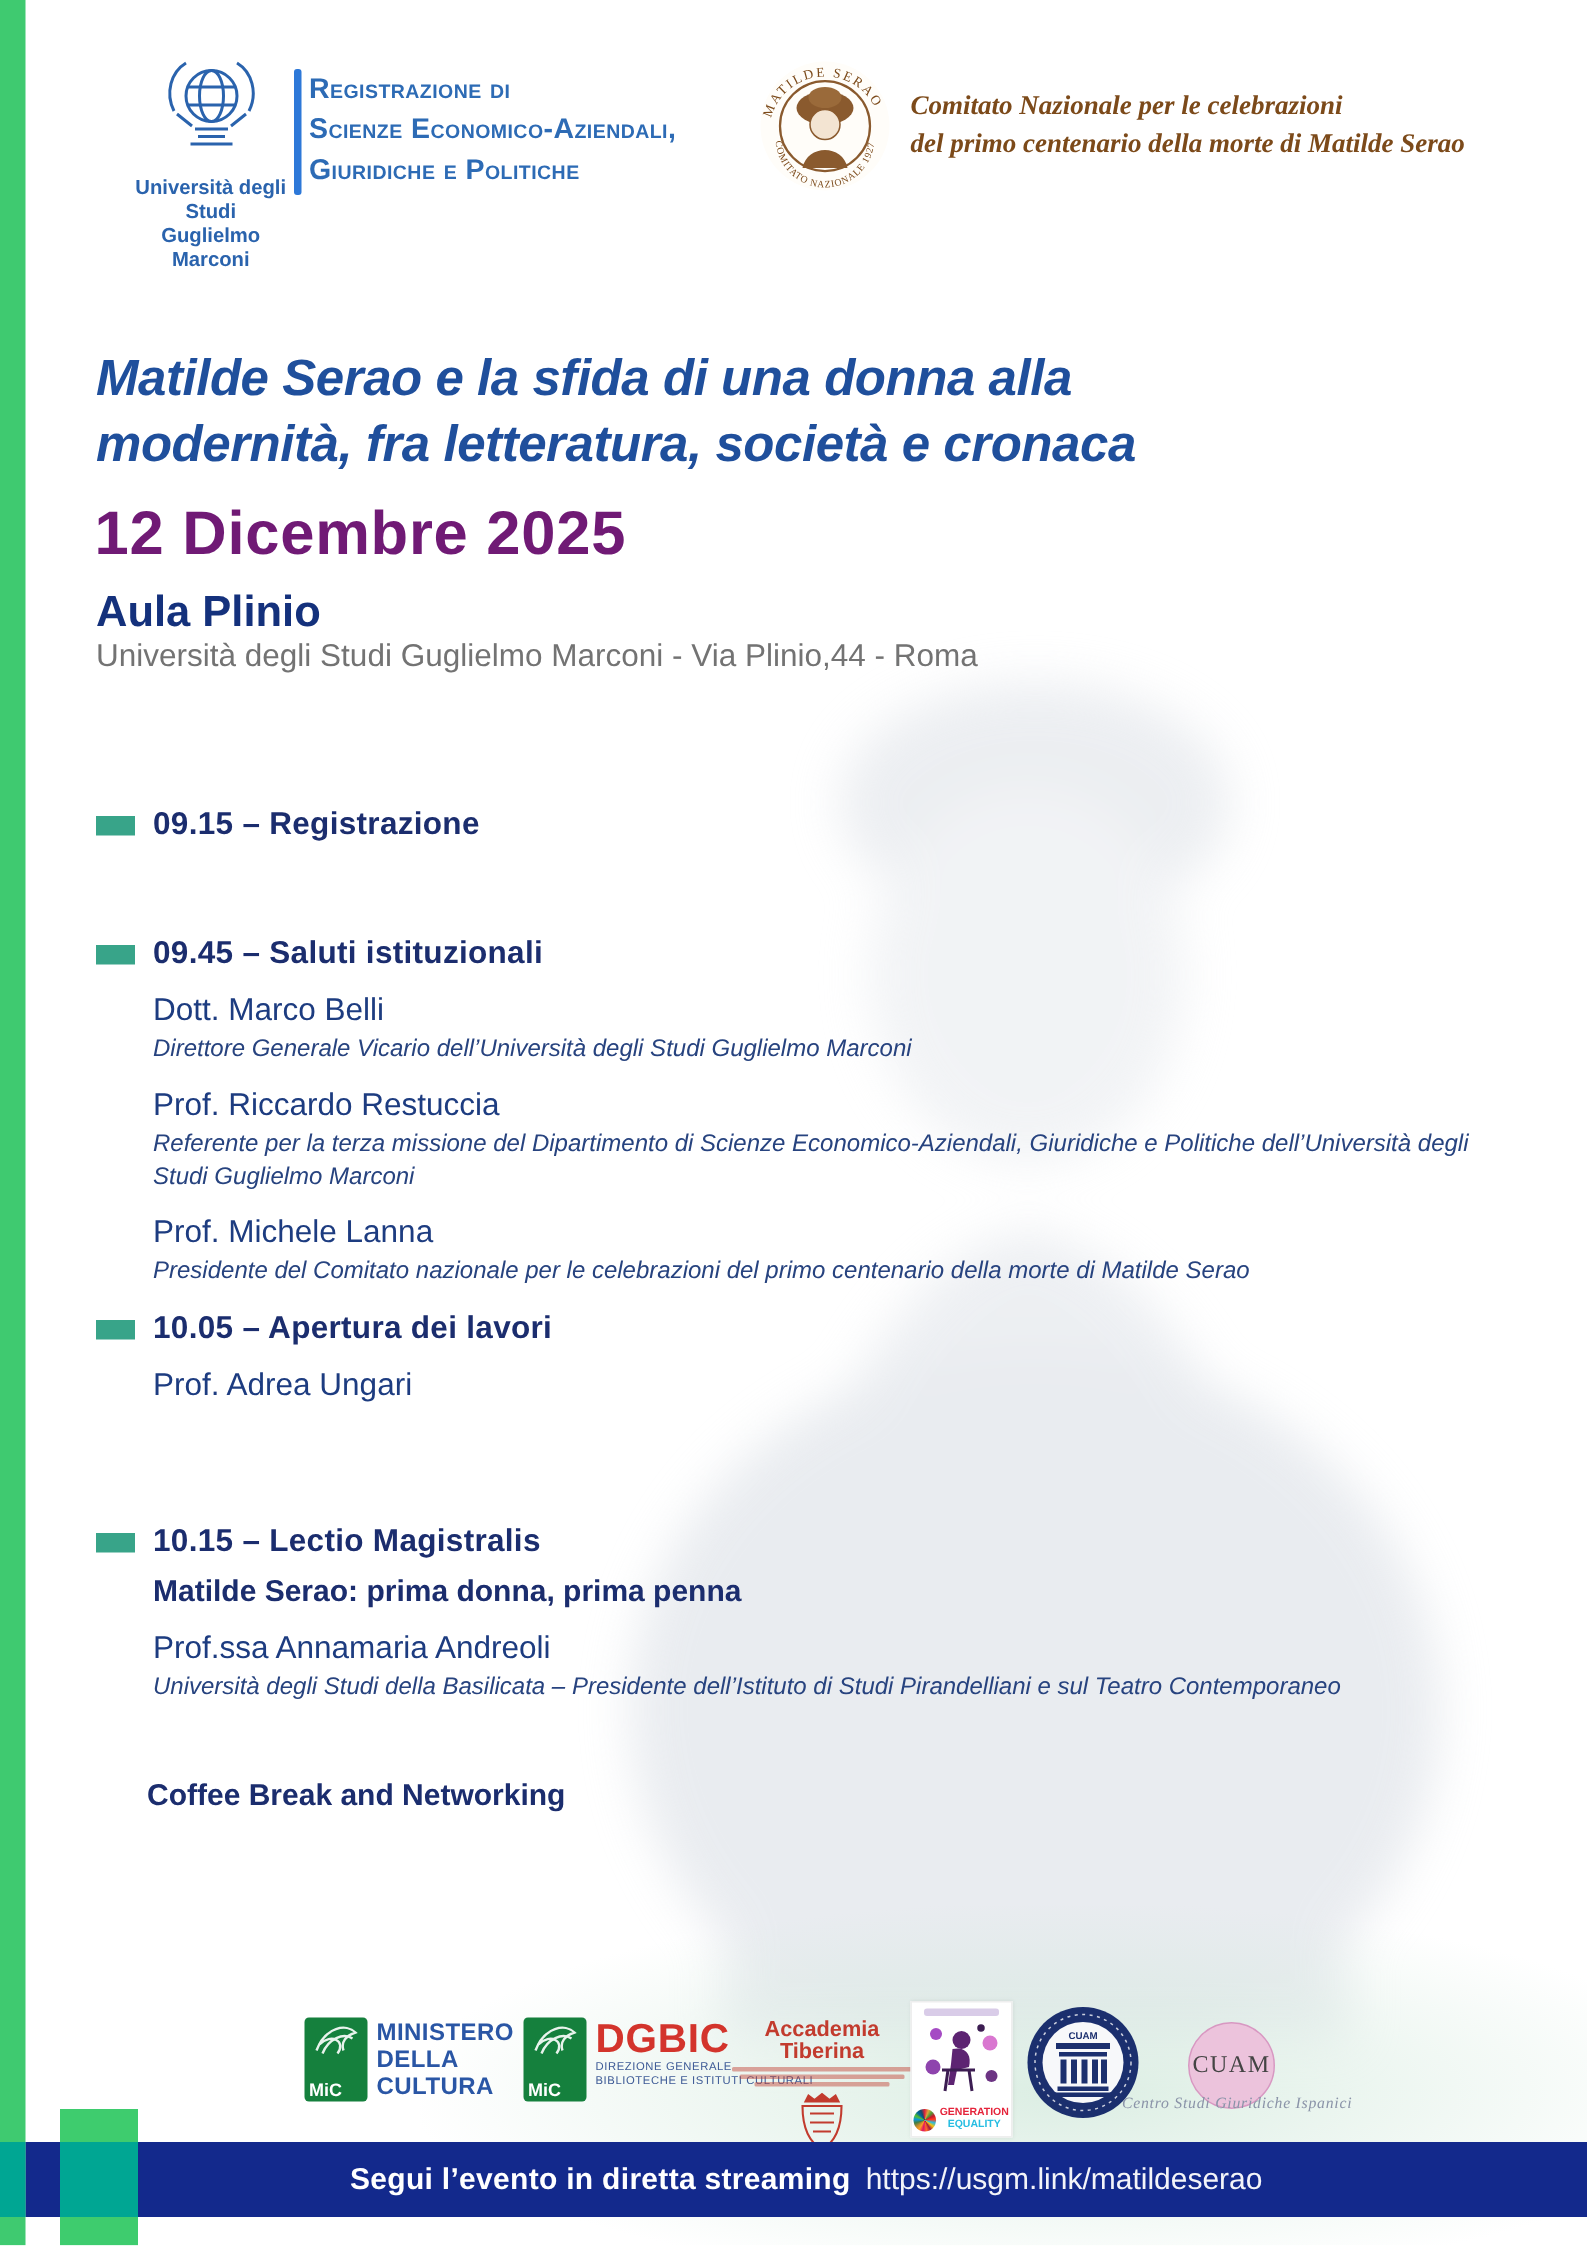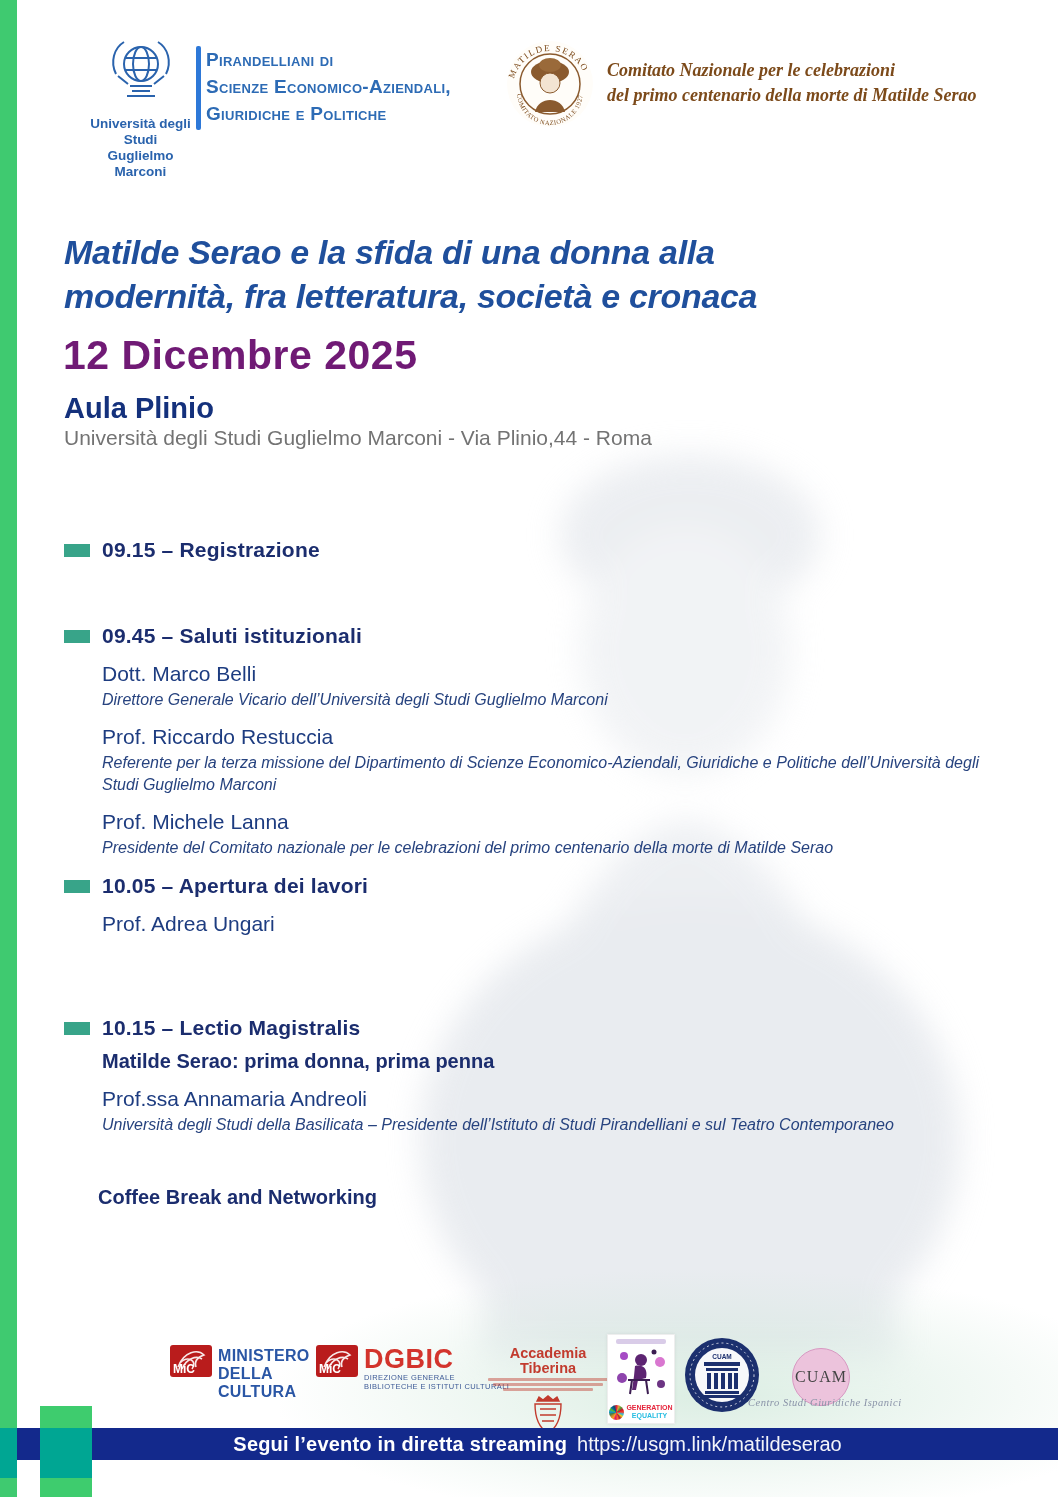--- a/index.html
+++ b/index.html
@@ -3,21 +3,21 @@
 <meta charset="utf-8">
 <style>
   html,body{margin:0;padding:0;background:#ffffff;}
   .page{position:relative;width:1058px;height:1497px;background:#ffffff;overflow:hidden;
         font-family:"Liberation Sans", sans-serif;color:#1b2d6e;}
   .abs{position:absolute;}
 
   
   .left-bar{left:0;top:0;width:17px;height:1497px;background:#3fca70;}
   .left-bar-teal{left:0;top:1428px;width:17px;height:50px;background:#00a693;}
-  .stream-bar{left:17px;top:1428px;width:1041px;height:32px;background:#13298c;
+  .stream-bar{left:17px;top:1428px;width:1041px;height:50px;background:#13298c;
               display:flex;align-items:center;justify-content:center;gap:10px;color:#fff;}
   .stream-label{font-weight:bold;font-size:20px;letter-spacing:.2px;}
   .stream-url{font-size:20px;font-weight:normal;opacity:.95;}
   .green-square{left:40px;top:1406px;width:52px;height:91px;background:#3ecc6e;}
   .green-square-teal{left:40px;top:1428px;width:52px;height:50px;background:#00a693;}
 
   
   .wm{left:330px;top:420px;width:720px;height:940px;filter:blur(16px);opacity:.55;pointer-events:none;}
   .wash{left:280px;top:1270px;width:778px;height:227px;pointer-events:none;
         background:radial-gradient(ellipse at 55% 55%, rgba(208,232,218,.75), rgba(208,232,218,0) 72%);}
@@ -46,21 +46,21 @@
   .agenda-title{font-size:21px;font-weight:bold;color:#1b2d6e;letter-spacing:.2px;}
   .agenda-sub{margin:10px 0 0 38px;font-size:20px;font-weight:bold;color:#1b2d6e;}
   .entries{margin-left:38px;}
   .speaker{font-size:21px;color:#1d3c80;margin-top:14px;}
   .role{font-size:16px;font-style:italic;color:#27437f;line-height:22px;margin-top:3px;
         text-align:justify;width:877px;}
   .coffee{left:98px;top:1186px;font-size:20px;font-weight:bold;color:#1b2d6e;}
 
   
   .mic-block{display:flex;align-items:flex-start;gap:6px;}
-  .mic-sq{width:42px;height:32px;background:#b91c1c;border-radius:3px;position:relative;flex:0 0 auto;}
+  .mic-sq{width:42px;height:56px;background:#15803d;border-radius:3px;position:relative;flex:0 0 auto;margin-left:33px;}
   .mic-sq svg{position:absolute;left:4px;top:2px;}
   .mic-abbr{position:absolute;left:3px;bottom:1px;color:#fff;font-weight:bold;font-size:12px;}
   .ministero-txt{color:#2a56a5;font-weight:bold;font-size:16px;line-height:18px;letter-spacing:.3px;padding-top:2px;}
   .dgbic-txt{padding-top:0;}
   .dgbic-title{color:#d3342c;font-weight:bold;font-size:27px;letter-spacing:.5px;line-height:28px;}
   .dgbic-sub{color:#3d5a96;font-size:7.5px;line-height:9px;letter-spacing:.4px;}
   .acc-block{width:134px;text-align:center;}
   .acc-title{color:#c23b2e;font-weight:bold;font-size:14.5px;line-height:15px;}
   .acc-lines span{display:block;height:3px;background:#c23b2e;opacity:.45;margin:2px auto;border-radius:1px;}
   .gen-card{width:62px;background:#fff;border:1px solid #eee;box-shadow:0 0 3px rgba(0,0,0,.08);
@@ -106,21 +106,21 @@
     </svg>
     <div class="uni-name">
       <span>Università degli Studi</span><br>
       <span>Guglielmo Marconi</span>
     </div>
   </div>
 
   <div class="abs hdr-divider"></div>
 
   <div class="abs dept">
-    <span>Pirandelliani di</span><br>
+    <span>Registrazione di</span><br>
     <span>Scienze Economico-Aziendali,</span><br>
     <span>Giuridiche e Politiche</span>
   </div>
 
   <div class="abs comitato">
     <svg width="90" height="92" viewBox="0 0 90 92">
       <circle cx="45" cy="46" r="43" fill="#fffdf9"></circle>
       <circle cx="45" cy="46" r="30" fill="none" stroke="#8a5a2e" stroke-width="1.5"></circle>
       <ellipse cx="45" cy="34" rx="19" ry="11" fill="#8a5a2e"></ellipse>
       <ellipse cx="45" cy="27" rx="11" ry="7" fill="#9a6a3a"></ellipse>

